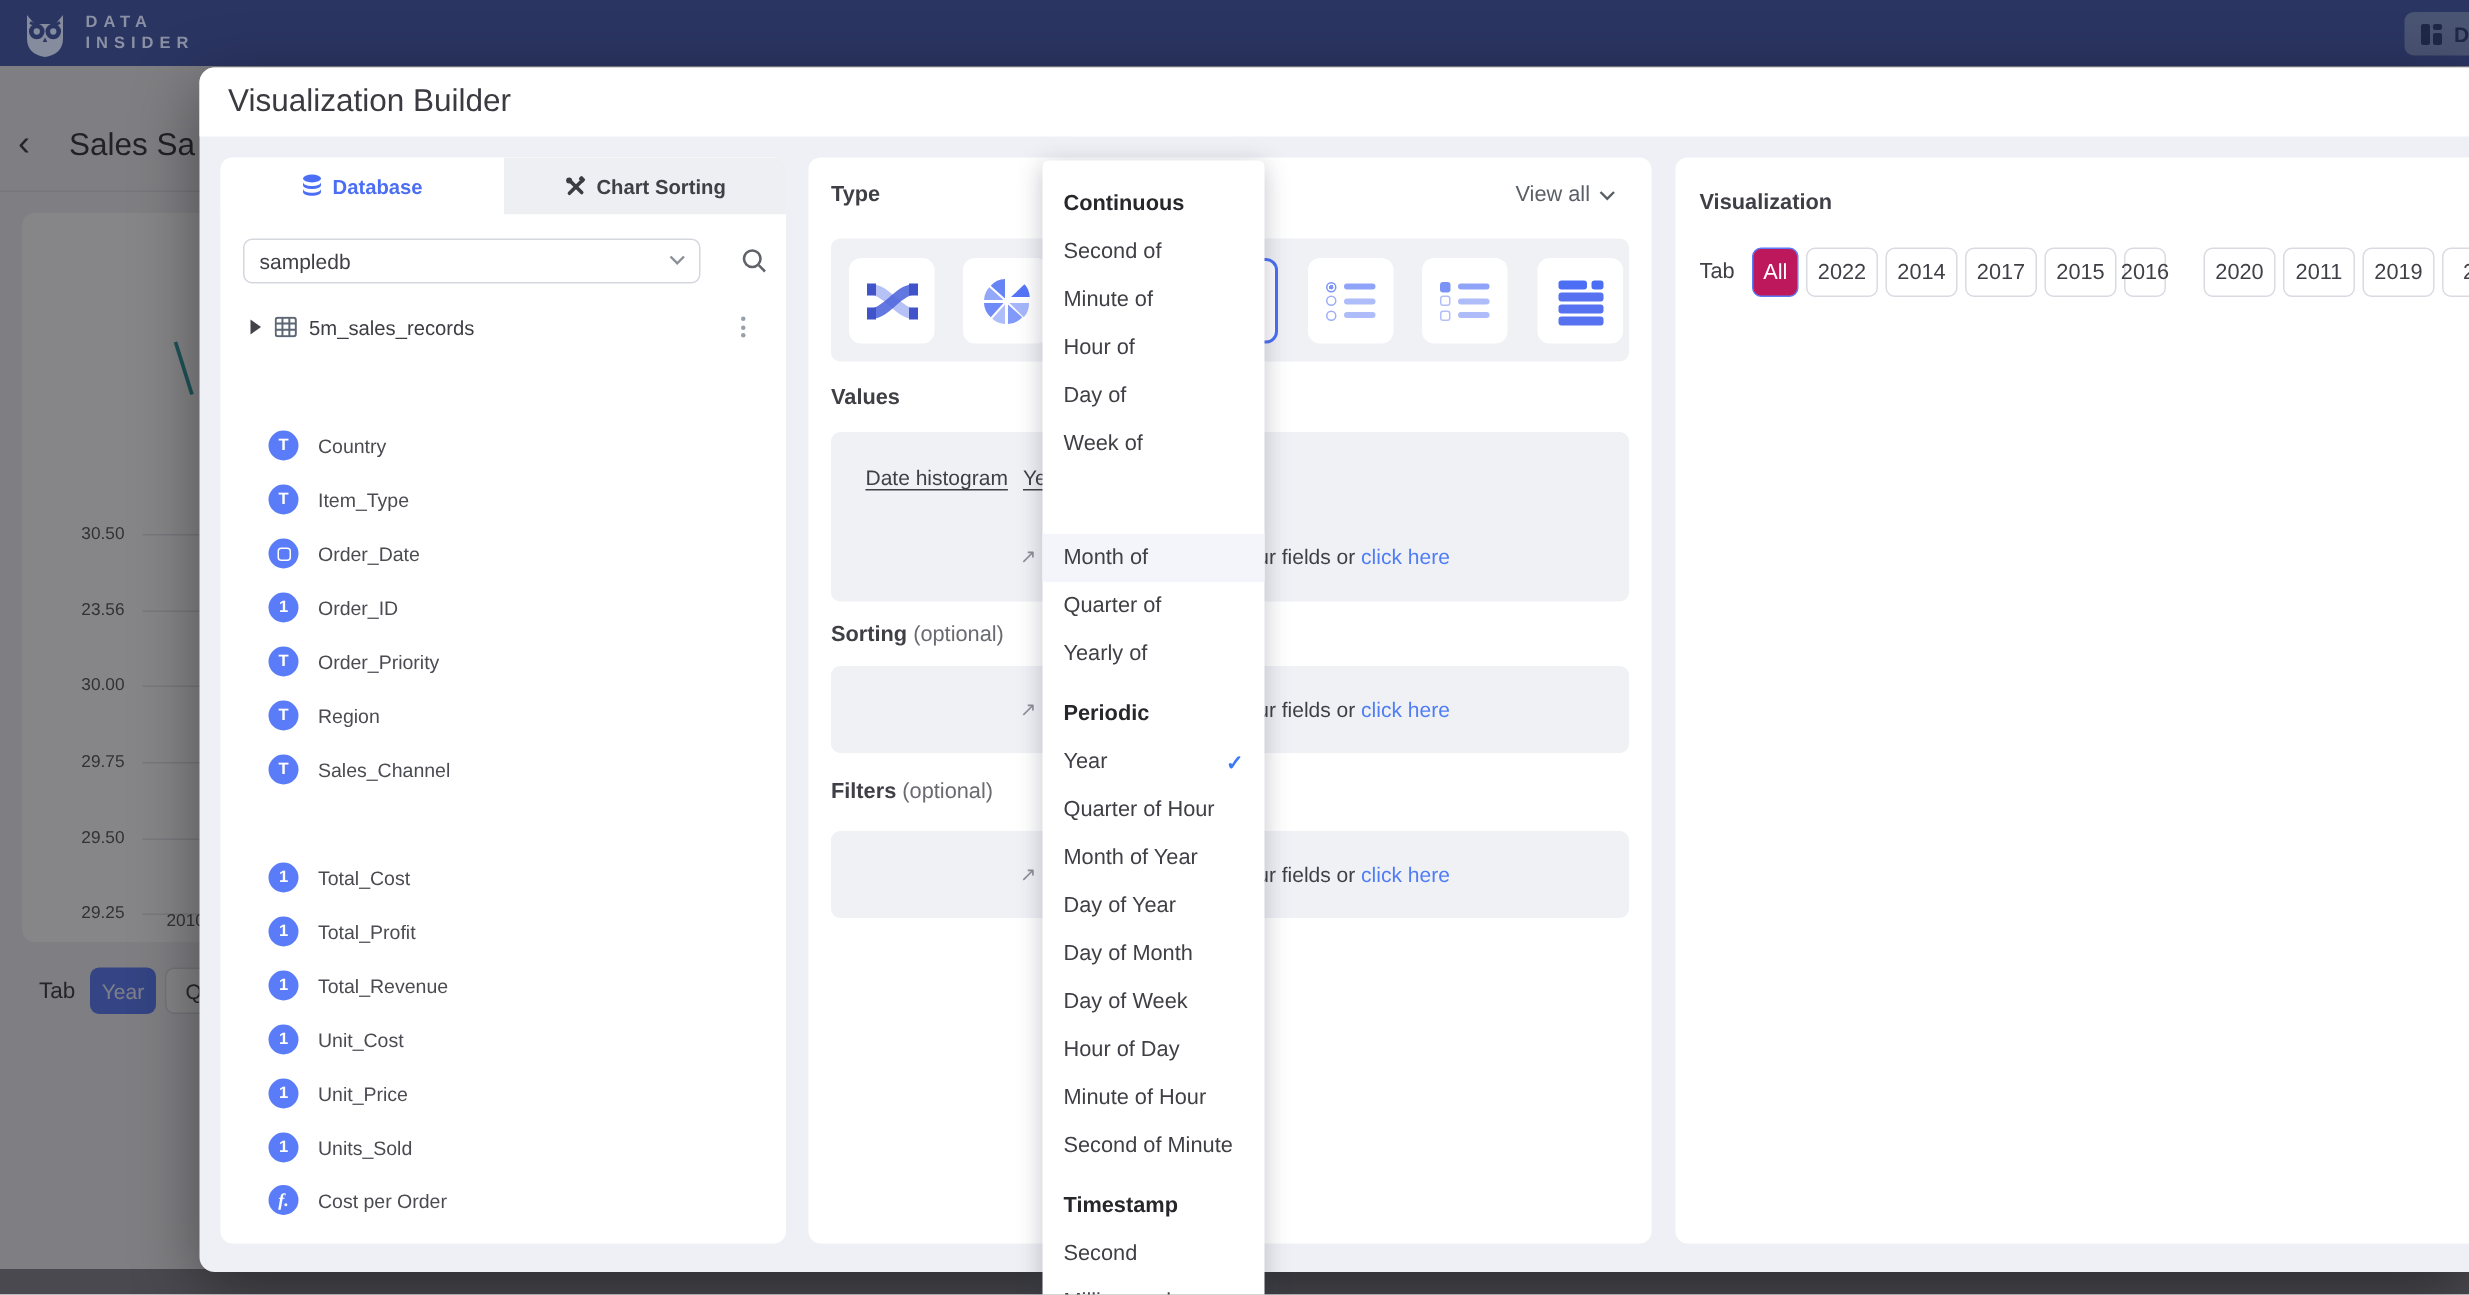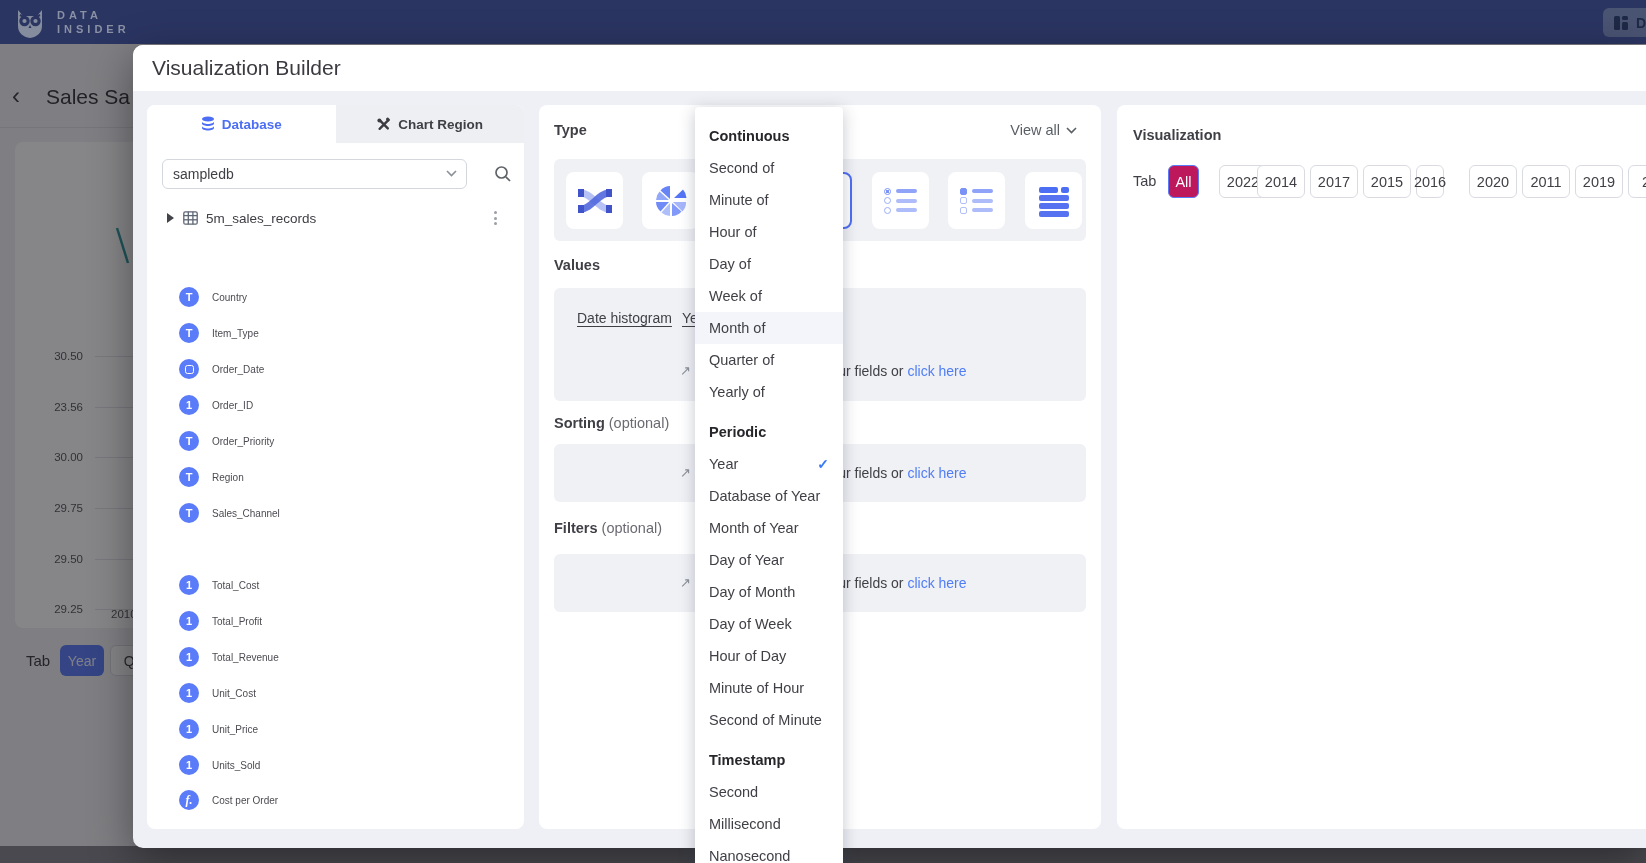--- a/index.html
+++ b/index.html
@@ -62,21 +62,21 @@
     border-top:7px solid #43434a; margin-right:7px; margin-left:-2px; }
   .tree-label { font-size:13.5px; color:#3d3d44; margin-left:8px; }
   .kebab { position:absolute; right:4px; top:6px; width:16px; height:18px; display:flex; flex-direction:column;
     align-items:center; justify-content:center; gap:2.5px; cursor:pointer; }
   .kebab i { width:3px; height:3px; border-radius:50%; background:#9aa0a8; }
   .field-row { position:absolute; left:32px; width:330px; height:30px; display:flex; align-items:center; gap:13px; }
   .f-ico { width:20px; height:20px; border-radius:50%; background:#5b7cf8; color:#fff; display:flex;
     align-items:center; justify-content:center; font-size:11px; font-weight:bold; flex:none; }
   .f-ico .datebox { width:9px; height:9px; border:1.5px solid #fff; border-radius:2.5px; }
   .f-ico.fn { font-family:"Liberation Serif", serif; font-style:italic; font-size:12px; font-weight:bold; }
-  .field-label { font-size:10px; color:#4b4b52; }
+  .field-label { font-size:13px; color:#4b4b52; }
 
   
   .sec-label { position:absolute; left:15px; font-size:14.5px; font-weight:bold; color:#3f3f46; }
   .sec-label .opt { font-weight:normal; color:#6a6a72; }
   .view-all { position:absolute; right:24px; top:17px; font-size:14.5px; color:#5a5f66; display:flex;
     align-items:center; gap:6px; cursor:pointer; }
   .type-strip { position:absolute; left:15px; top:54px; width:532px; height:82px; background:#f0f1f5; border-radius:6px; }
   .tile { position:absolute; top:67px; width:57px; height:57px; background:#fff; border-radius:8px;
     display:flex; align-items:center; justify-content:center; cursor:pointer; }
   .tile.selected { border:2px solid #4c6ef5; }
@@ -102,21 +102,21 @@
     font-size:14.5px; color:#3f3f46; display:flex; align-items:center; justify-content:center; cursor:pointer; }
   .yr-btn.all { background:#be185d; border-color:#5b7af7; color:#fff; }
 
   
   .dropdown { position:absolute; left:695px; top:107px; width:148px; height:780px; background:#fff;
     border-radius:4px; box-shadow:0 3px 16px rgba(50,55,80,0.28); z-index:40; padding-top:13px; }
   .dd-group + .dd-group { margin-top:8px; }
   .dd-row { height:32px; display:flex; align-items:center; justify-content:space-between;
     padding:0 14px; font-size:14.5px; color:#3f3f46; cursor:pointer; }
   .dd-row.hdr { font-weight:bold; color:#26262b; cursor:default; }
-  .dd-row.hl { background:#f4f5fb; }
+  .dd-row.hl { background:#f4f5fb;margin-top:44px; }
   .dd-check { color:#3a7af5; font-size:14px; font-weight:bold; }
 </style>
 </head>
 <body>
 
 <div class="stage">
 
   <div class="page">
     <span class="back-ico">‹</span>
     <div class="page-title">Sales Sa</div>
@@ -190,21 +190,21 @@
           </svg>
           <span>Database</span>
         </div>
         <div class="tab inactive">
           <svg width="15" height="15" viewBox="0 0 15 15">
             <rect x="6.6" y="0.5" width="2.4" height="14" rx="1.2" fill="#3c3c42" transform="rotate(45 7.5 7.5)"></rect>
             <rect x="6.6" y="0.5" width="2.4" height="14" rx="1.2" fill="#3c3c42" transform="rotate(-45 7.5 7.5)"></rect>
             <circle cx="3.4" cy="3.4" r="2" fill="#3c3c42"></circle>
             <rect x="10" y="1" width="4" height="3" rx="1" fill="#3c3c42" transform="rotate(45 12 2.5)"></rect>
           </svg>
-          <span>Chart Region</span>
+          <span>Chart Sorting</span>
         </div>
       </div>
 
       <div class="search-row">
         <input class="search-input" value="sampledb" style="">
         <svg class="input-chevron" width="11" height="7" viewBox="0 0 11 7">
           <path d="M1 1 L5.5 5.5 L10 1" fill="none" stroke="#8a8f98" stroke-width="1.6"></path>
         </svg>
         <svg class="search-ico" width="18" height="18" viewBox="0 0 18 18">
           <circle cx="7.5" cy="7.5" r="5.5" fill="none" stroke="#5f6368" stroke-width="1.7"></circle>
@@ -402,21 +402,21 @@
         <div class="ph-row" style="left:190px;top:21px">
           <span>Drag &amp; drop your fields or </span><span class="lnk">click here</span>
         </div>
       </div>
     </div>
 
     <div class="panel panel-right">
       <div class="sec-label" style="top:22px;left:16px">Visualization</div>
       <div style="position:absolute;left:16px;top:68px;font-size:14.5px;color:#3f3f46">Tab</div>
       <div class="yr-btn all" style="left:51px;width:31px">All</div>
-      <div class="yr-btn" style="left:102px;width:48px">2022</div>
+      <div class="yr-btn" style="left:87px;width:48px">2022</div>
       <div class="yr-btn" style="left:140px;width:48px">2014</div>
       <div class="yr-btn" style="left:193px;width:48px">2017</div>
       <div class="yr-btn" style="left:246px;width:48px">2015</div>
       <div class="yr-btn" style="left:299px;width:28px">2016</div>
       <div class="yr-btn" style="left:352px;width:48px">2020</div>
       <div class="yr-btn" style="left:405px;width:48px">2011</div>
       <div class="yr-btn" style="left:458px;width:48px">2019</div>
       <div class="yr-btn" style="left:511px;width:48px;justify-content:flex-start;padding-left:13px">2</div>
     </div>
   </div>
@@ -432,21 +432,21 @@
       <div class="dd-row hl">Month of</div>
       <div class="dd-row">Quarter of</div>
       <div class="dd-row">Yearly of</div>
     </div>
     <div class="dd-group">
       <div class="dd-row hdr">Periodic</div>
       <div class="dd-row">
         <span>Year</span>
         <span class="dd-check">✓</span>
       </div>
-      <div class="dd-row">Database of Year</div>
+      <div class="dd-row">Quarter of Hour</div>
       <div class="dd-row">Month of Year</div>
       <div class="dd-row">Day of Year</div>
       <div class="dd-row">Day of Month</div>
       <div class="dd-row">Day of Week</div>
       <div class="dd-row">Hour of Day</div>
       <div class="dd-row">Minute of Hour</div>
       <div class="dd-row">Second of Minute</div>
     </div>
     <div class="dd-group">
       <div class="dd-row hdr">Timestamp</div>

